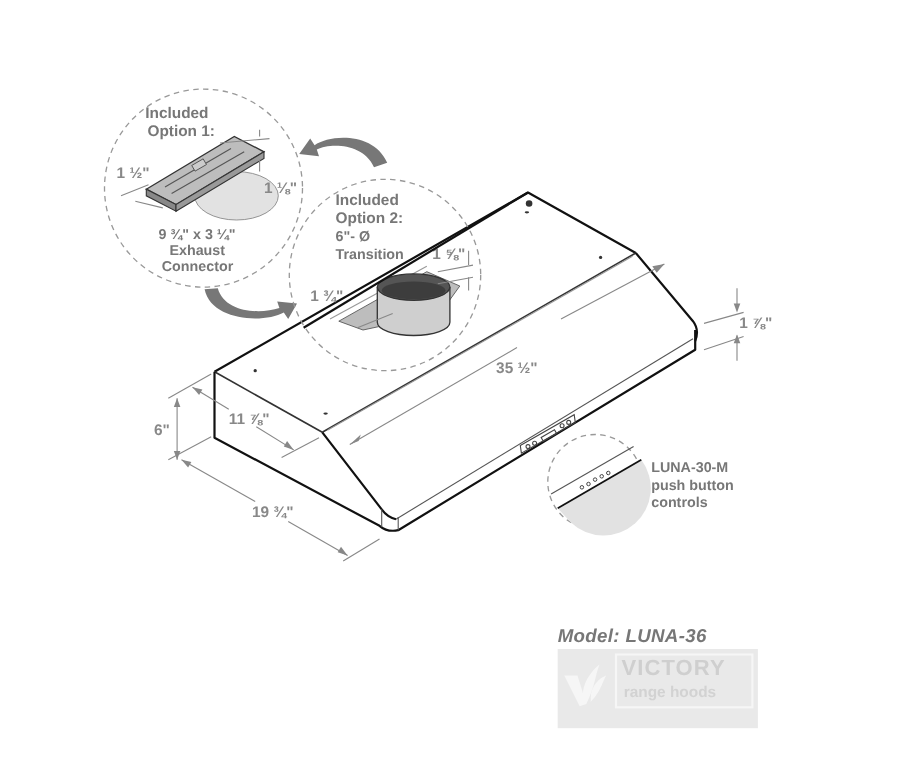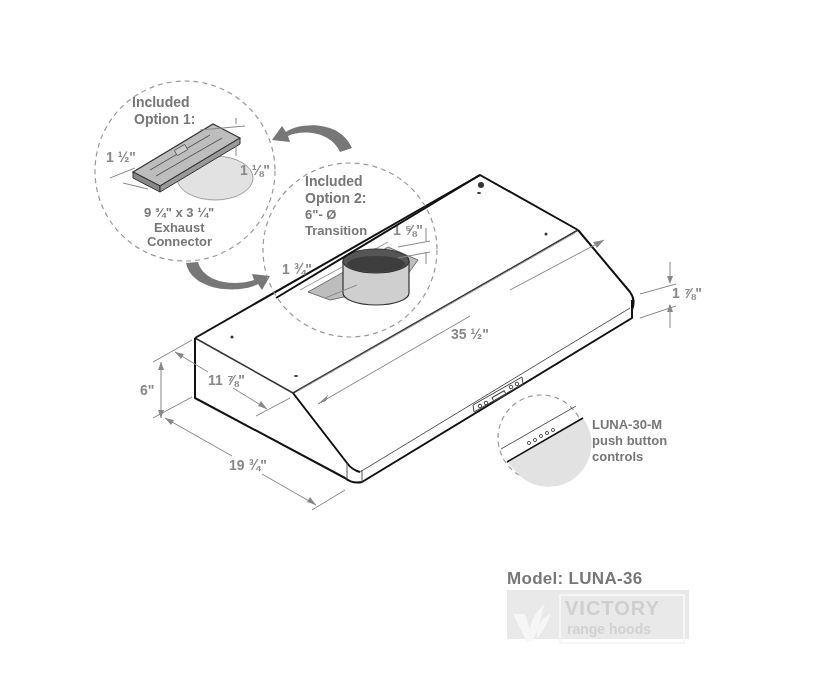--- a/index.html
+++ b/index.html
@@ -2,22 +2,22 @@
 <html><head>
 <meta charset="utf-8">
 <style>
   html, body { margin:0; padding:0; background:#ffffff; }
   body { width:832px; height:700px; position:relative; overflow:hidden;
          font-family:"Liberation Sans", "DejaVu Sans", sans-serif; }
   svg#drawing { position:absolute; left:0; top:0; }
   .lbl { font-family:"Liberation Sans", "DejaVu Sans", sans-serif; fill:#777; font-weight:bold; }
   .dim { font-family:"Liberation Sans", "DejaVu Sans", sans-serif; fill:#888; font-weight:bold; font-size:14px; }
   .model { position:absolute; left:507px; top:569px; font-size:17px; font-weight:bold; color:#777;
-           font-family:"Liberation Sans", "DejaVu Sans", sans-serif; letter-spacing:0.3px; }
-  .logo { position:absolute; left:507px; top:590px; width:182px; height:49px; background:#e9e9e9; }
+           font-family:"Liberation Sans", "DejaVu Sans", sans-serif; letter-spacing:0.3px;font-style:italic; }
+  .logo { position:absolute; left:507px; top:590px; width:182px; height:72px; background:#e9e9e9; }
   .logo-mark { position:absolute; left:0; top:0; width:52px; height:58px; }
   .logo-box { position:absolute; left:52px; top:4px; width:126px; height:50px; border:2px solid #f6f6f6; box-sizing:border-box; }
   .logo-title { position:absolute; left:58px; top:7px; font-size:20px; font-weight:bold; color:#cfcfcf; letter-spacing:1px;
                 font-family:"Liberation Sans", "DejaVu Sans", sans-serif; }
   .logo-sub { position:absolute; left:60px; top:31px; font-size:14px; font-weight:bold; color:#d2d2d2;
               font-family:"Liberation Sans", "DejaVu Sans", sans-serif; }
 </style>
 </head>
 <body>
 

